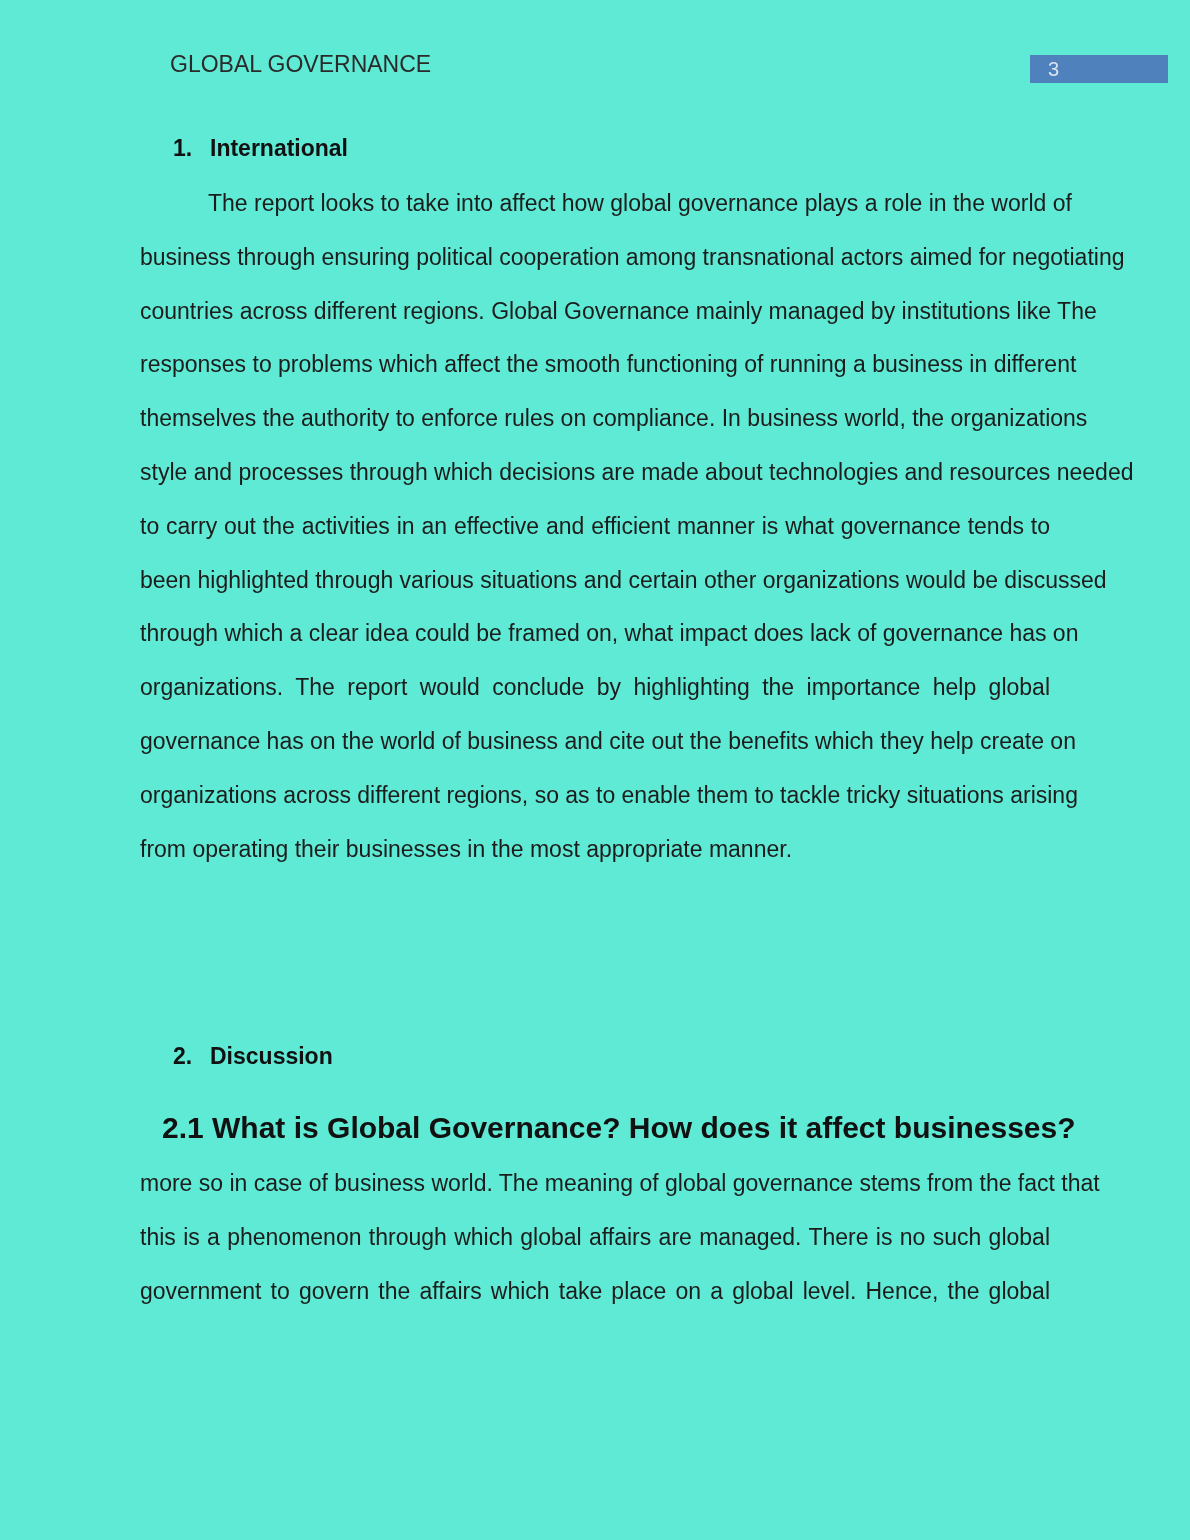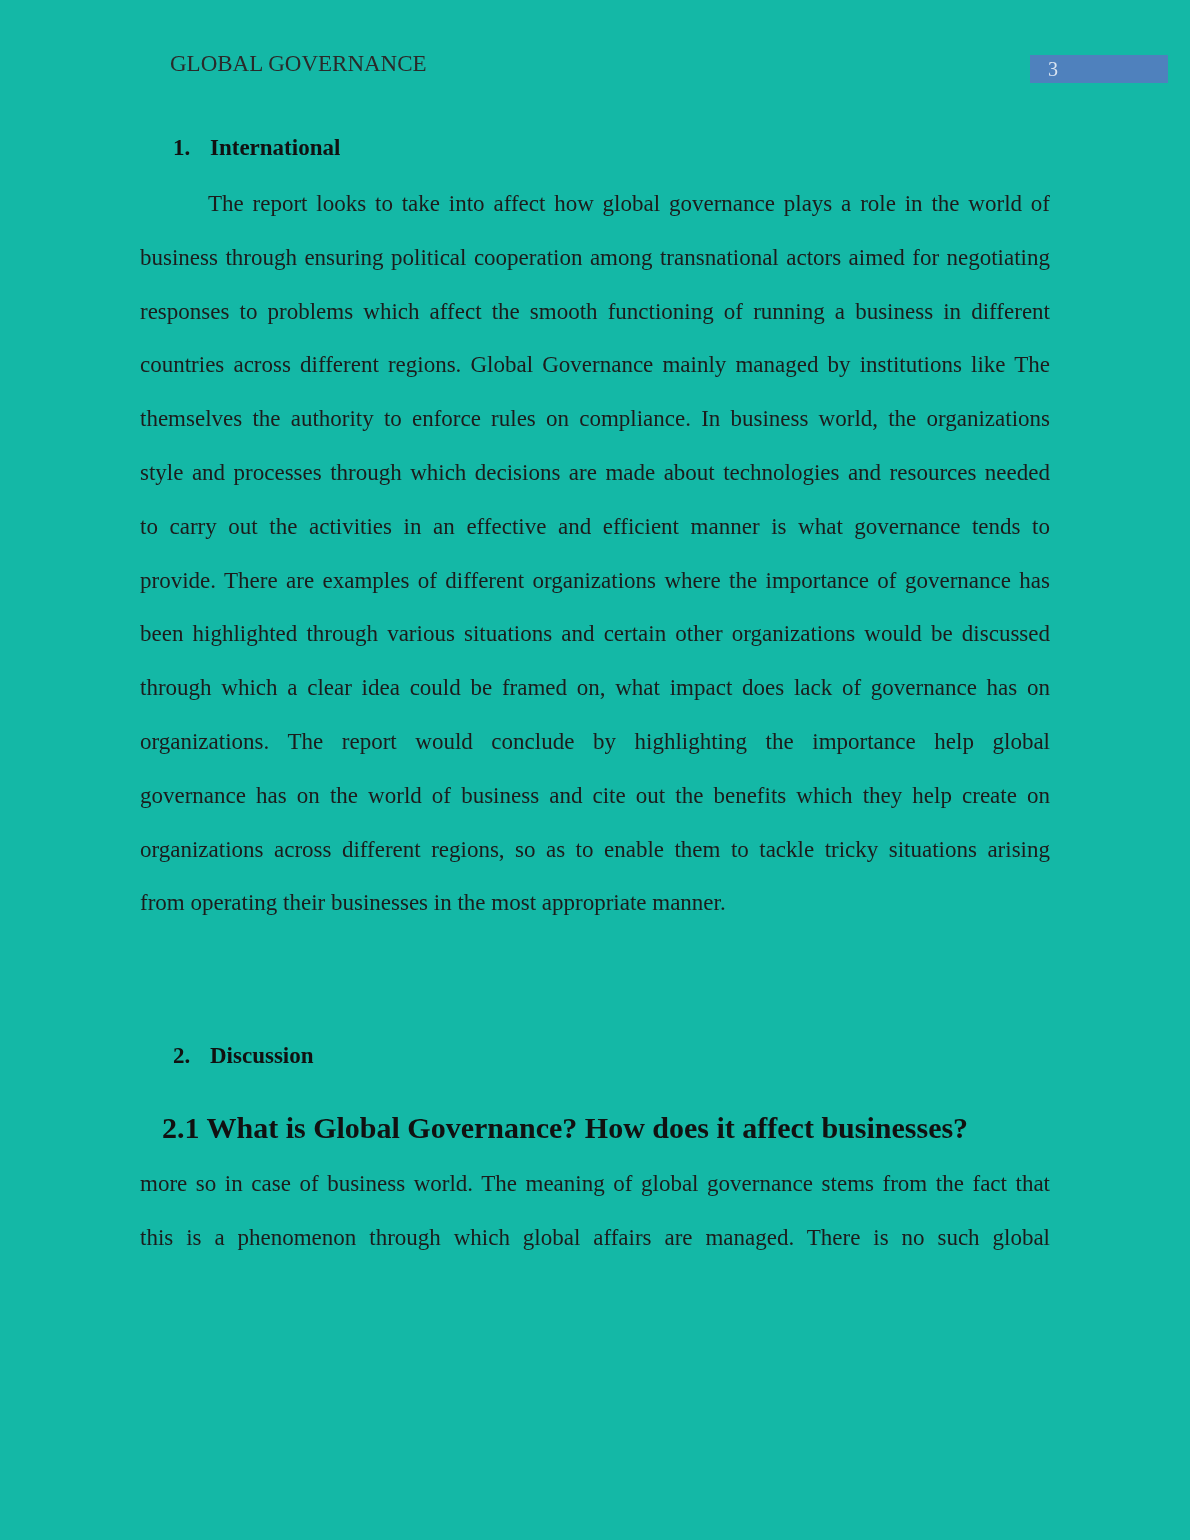--- a/index.html
+++ b/index.html
@@ -4,22 +4,22 @@
 <style>
   html, body {
     margin: 0;
     padding: 0;
     background: #ffffff;
   }
   .page {
     position: relative;
     width: 1190px;
     height: 1540px;
-    background: #14b8a6;
-    font-family: Liberation Serif, serif;
+    background: #5eead4;
+    font-family: Liberation Sans, sans-serif;
     color: var(--body-text, #1c1c1c);
     overflow: hidden;
   }
   
   .running-head {
     position: absolute;
     left: 170px;
     top: 49px;
     font-size: 23px;
     line-height: 30px;
@@ -102,38 +102,38 @@
     <span class="page-number">3</span>
   </div>
 
   <div class="heading1 h-intro">
     <span class="h-num">1.</span><span>International</span>
   </div>
 
   <div class="para p1" id="para-intro">
       <div class="line first">The report looks to take into affect how global governance plays a role in the world of</div>
       <div class="line">business through ensuring political cooperation among transnational actors aimed for negotiating</div>
+      <div class="line">countries across different regions. Global Governance mainly managed by institutions like The</div>
       <div class="line">responses to problems which affect the smooth functioning of running a business in different</div>
-      <div class="line">countries across different regions. Global Governance mainly managed by institutions like The</div>
       <div class="line">themselves the authority to enforce rules on compliance. In business world, the organizations</div>
       <div class="line">style and processes through which decisions are made about technologies and resources needed</div>
       <div class="line">to carry out the activities in an effective and efficient manner is what governance tends to</div>
-      <div class="line">provide. There are examples of different organizations where the importance of governance has</div>
       <div class="line">been highlighted through various situations and certain other organizations would be discussed</div>
       <div class="line">through which a clear idea could be framed on, what impact does lack of governance has on</div>
       <div class="line">organizations. The report would conclude by highlighting the importance help global</div>
       <div class="line">governance has on the world of business and cite out the benefits which they help create on</div>
       <div class="line">organizations across different regions, so as to enable them to tackle tricky situations arising</div>
       <div class="line last-left">from operating their businesses in the most appropriate manner.</div>
     </div>
 
   <div class="heading1 h-disc">
     <span class="h-num">2.</span><span>Discussion</span>
   </div>
 
   <div class="heading2">2.1 What is Global Governance? How does it affect businesses?</div>
 
   <div class="para p2" id="para-gg">
       <div class="line">more so in case of business world. The meaning of global governance stems from the fact that</div>
       <div class="line">this is a phenomenon through which global affairs are managed. There is no such global</div>
+      <div class="line">government to govern the affairs which take place on a global level. Hence, the global</div>
     </div>
 
 </div>
 
 </body></html>

